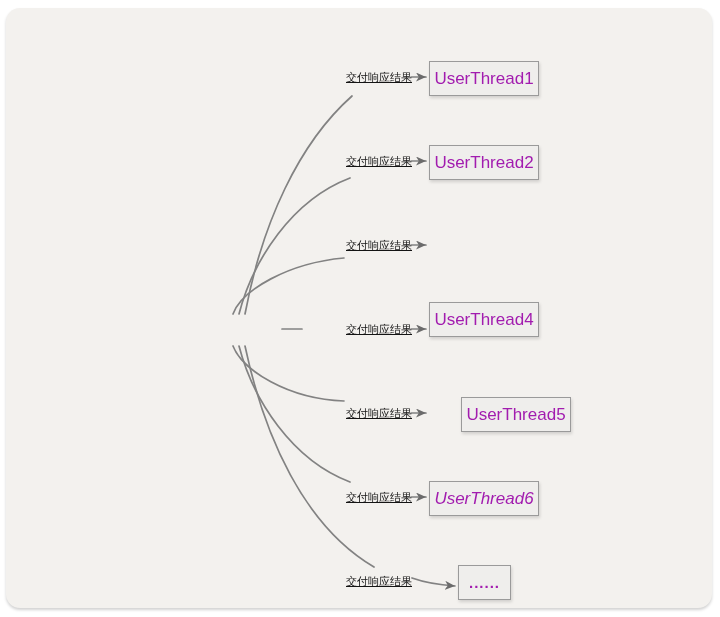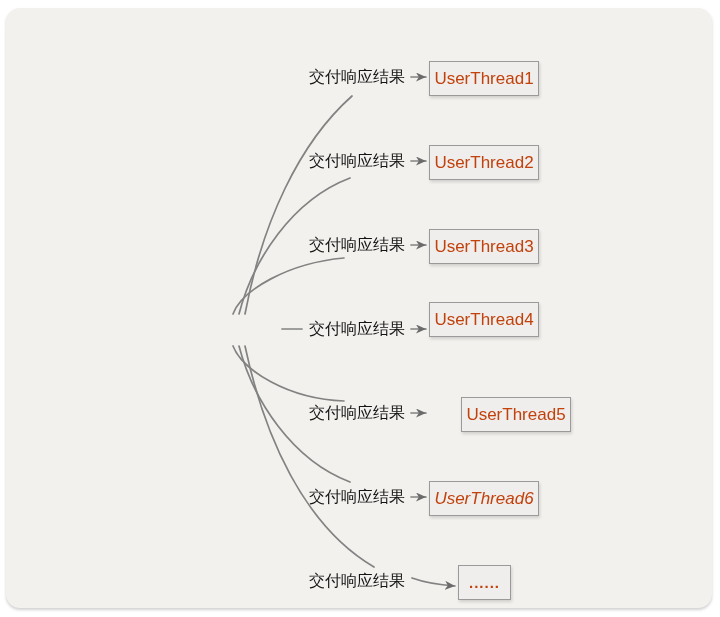--- a/index.html
+++ b/index.html
@@ -36,21 +36,21 @@
     pointer-events: none;
   }
   .node {
     position: absolute;
     display: flex;
     align-items: center;
     justify-content: center;
     background: #efeeec;
     border: 1px solid #9a9a9a;
     box-shadow: 1px 2px 3px rgba(0,0,0,0.14);
-    color: #c2410c;
+    color: #a21caf;
     font-size: 17px;
     white-space: nowrap;
   }
   .node.source { left: 187px; top: 306px; width: 89px;  height: 32px; }
   .node.target { left: 423px; width: 108px; height: 33px; }
   .pos-t1 { top: 53px; }
   .pos-t2 { top: 137px; }
   .pos-t3 { top: 221px; }
   .pos-t4 { top: 294px; }
   .pos-t5 { top: 389px; margin-left: 32px; }
@@ -58,24 +58,25 @@
   .node.dots {
     left: 452px; top: 557px; width: 51px; height: 33px;
     font-weight: bold; letter-spacing: 1px; font-size: 15px;
   }
   .edge-label {
     position: absolute;
     left: 296px;
     width: 110px;
     height: 20px;
     line-height: 20px;
-    text-align: center;
-    font-size: 16px;
+    text-align: right;
+    font-size: 11px;
     color: #141414;
     white-space: nowrap;
+    text-decoration: underline;
   }
   .pos-l1 { top: 59px; }
   .pos-l2 { top: 143px; }
   .pos-l3 { top: 227px; }
   .pos-l4 { top: 311px; }
   .pos-l5 { top: 395px; }
   .pos-l6 { top: 479px; }
   .pos-l7 { top: 563px; }
 </style>
 </head>
@@ -114,20 +115,19 @@
     <div class="edge-label pos-l1">交付响应结果</div>
     <div class="edge-label pos-l2">交付响应结果</div>
     <div class="edge-label pos-l3">交付响应结果</div>
     <div class="edge-label pos-l4">交付响应结果</div>
     <div class="edge-label pos-l5">交付响应结果</div>
     <div class="edge-label pos-l6">交付响应结果</div>
     <div class="edge-label pos-l7">交付响应结果</div>
 
     <div class="node target pos-t1">UserThread1</div>
     <div class="node target pos-t2">UserThread2</div>
-    <div class="node target pos-t3">UserThread3</div>
     <div class="node target pos-t4">UserThread4</div>
     <div class="node target pos-t5">UserThread5</div>
     <div class="node target pos-t6">UserThread6</div>
     <div class="node dots">......</div>
 
   </div>
 </div>
 
 </body></html>

